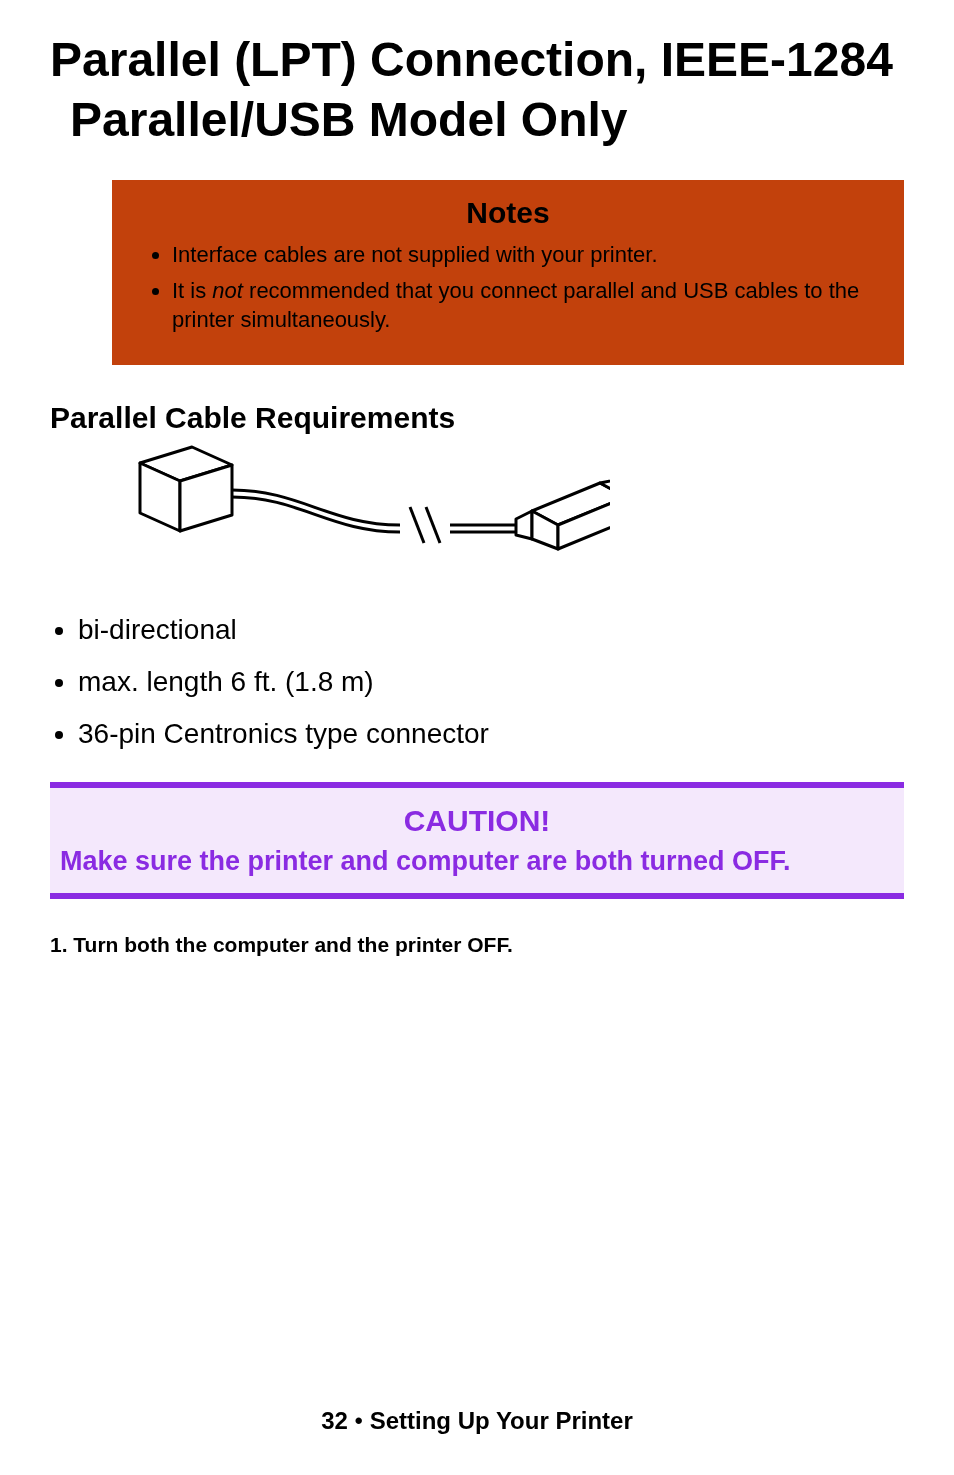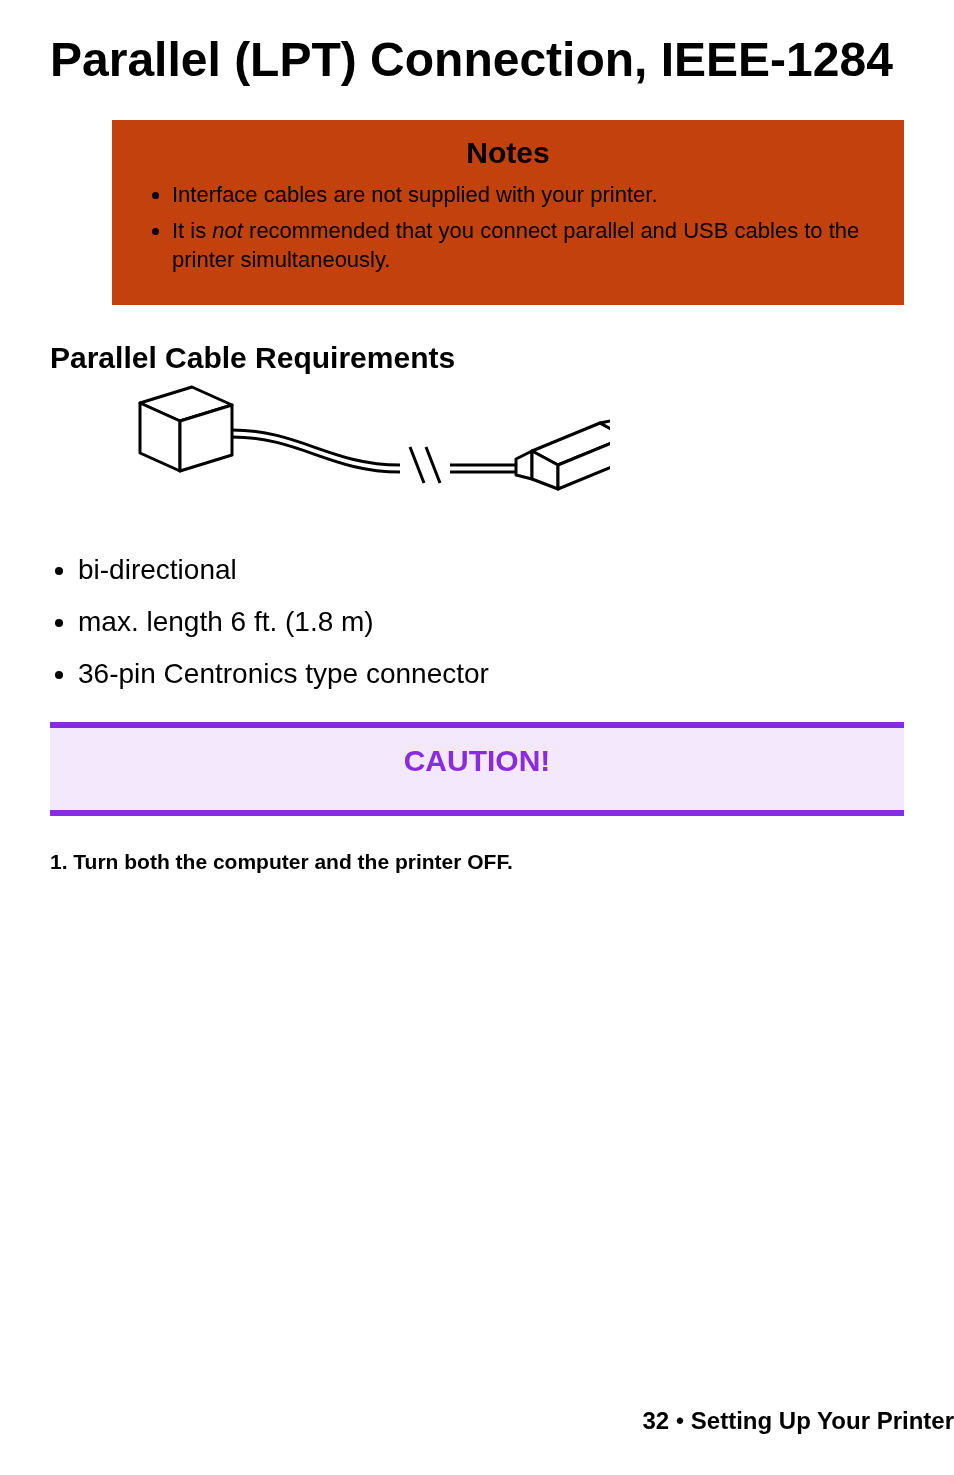--- a/index.html
+++ b/index.html
@@ -76,53 +76,54 @@
       border-bottom: 6px solid #8a2be2;
       background: #f4e8fc;
       padding: 16px 10px 16px 10px;
       margin-bottom: 34px;
     }
     .caution-header {
       font-size: 30px;
       font-weight: bold;
       color: #8a2be2;
       text-align: center;
-      margin-bottom: 16px;
+      margin-bottom: 8px;
       font-family: "Arial Black", Arial, sans-serif;
     }
     .caution-text {
       font-size: 27px;
       font-weight: bold;
       color: #8a2be2;
       text-align: left;
     }
     .step {
       font-size: 21px;
       font-weight: bold;
     }
     .footer {
       position: absolute;
       bottom: 40px;
       left: 0;
       right: 0;
-      text-align: right;
+      text-align: center;
       font-size: 24px;
     }
     .footer .page-num {
       font-weight: bold;
     }
     .footer .section-name {
       font-weight: bold;
     }
   </style>
 </head>
 <body>
 
 <h1 class="main-title">
   <span>Parallel (LPT) Connection, IEEE-1284</span>
+  <span class="line2">Parallel/USB Model Only</span>
 </h1>
 
 <div class="notes-box">
   <div class="notes-header">Notes</div>
   <ul class="notes-list">
     <li>Interface cables are not supplied with your printer.</li>
     <li>It is <em>not</em> recommended that you connect parallel and USB cables to the printer simultaneously.</li>
   </ul>
 </div>
 
@@ -166,19 +167,20 @@
 </div>
 
 <ul class="req-list">
   <li>bi-directional</li>
   <li>max. length 6 ft. (1.8 m)</li>
   <li>36-pin Centronics type connector</li>
 </ul>
 
 <div class="caution-box">
   <div class="caution-header">CAUTION!</div>
+  <div class="caution-text">Make sure the printer and computer are both turned OFF.</div>
 </div>
 
 <p class="step">1. Turn both the computer and the printer OFF.</p>
 
 <div class="footer">
   <span class="page-num">32</span><span>  •  </span><span class="section-name">Setting Up Your Printer</span>
 </div>
 
 </body></html>

